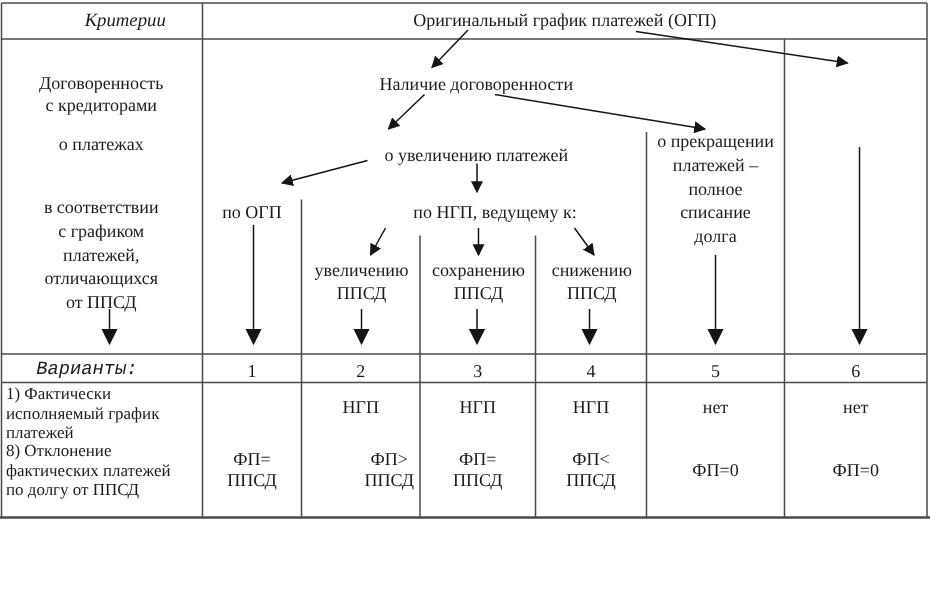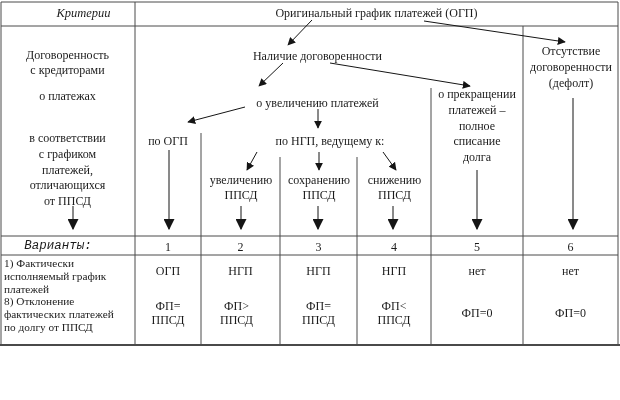--- a/index.html
+++ b/index.html
@@ -77,23 +77,20 @@
   <div class="t" style="left:0;top:48px;width:135px;">Договоренность
 с кредиторами</div>
   <div class="t" style="left:0;top:89px;width:135px;">о платежах</div>
   <div class="t lh16" style="left:0;top:131px;width:135px;">в соответствии
 с графиком
 платежей,
 отличающихся
 от ППСД</div>
 
   <div class="t" style="left:235px;top:49px;width:165px;">Наличие договоренности</div>
-  <div class="t lh16" style="left:524px;top:44px;width:94px;">Отсутствие
-договоренности
-(дефолт)</div>
   <div class="t" style="left:235px;top:96px;width:165px;">о увеличению платежей</div>
   <div class="t lh16" style="left:432px;top:87px;width:90px;">о прекращении
 платежей –
 полное
 списание
 долга</div>
   <div class="t" style="left:136px;top:134px;width:64px;">по ОГП</div>
   <div class="t" style="left:240px;top:134px;width:180px;">по НГП, ведущему к:</div>
   <div class="t lh145" style="left:202px;top:173px;width:78px;">увеличению
 ППСД</div>
@@ -110,30 +107,29 @@
   <div class="num" style="left:431px;top:240px;width:92px;">5</div>
   <div class="num" style="left:523px;top:240px;width:95px;">6</div>
 
   <div class="t lbl" style="left:4px;top:257px;width:129px;">1) Фактически
 исполняемый график
 платежей</div>
   <div class="t lbl" style="left:4px;top:295px;width:129px;">8) Отклонение
 фактических платежей
 по долгу от ППСД</div>
 
-  <div class="vcell" style="left:135px;top:257px;width:66px;height:28px;">ОГП</div>
   <div class="vcell" style="left:201px;top:257px;width:79px;height:28px;">НГП</div>
   <div class="vcell" style="left:280px;top:257px;width:77px;height:28px;">НГП</div>
   <div class="vcell" style="left:357px;top:257px;width:74px;height:28px;">НГП</div>
   <div class="vcell" style="left:431px;top:257px;width:92px;height:28px;">нет</div>
   <div class="vcell" style="left:523px;top:257px;width:95px;height:28px;">нет</div>
 
   <div class="vcell" style="left:135px;top:293px;width:66px;height:40px;">ФП=
 ППСД</div>
-  <div class="vcell" style="left:186px;top:293px;width:101px;height:40px;">ФП&gt;
+  <div class="vcell" style="left:209px;top:293px;width:101px;height:40px;">ФП&gt;
 ППСД</div>
   <div class="vcell" style="left:280px;top:293px;width:77px;height:40px;">ФП=
 ППСД</div>
   <div class="vcell" style="left:357px;top:293px;width:74px;height:40px;">ФП&lt;
 ППСД</div>
   <div class="vcell" style="left:431px;top:293px;width:92px;height:40px;">ФП=0</div>
   <div class="vcell" style="left:523px;top:293px;width:95px;height:40px;">ФП=0</div>
 
 
 </div>

